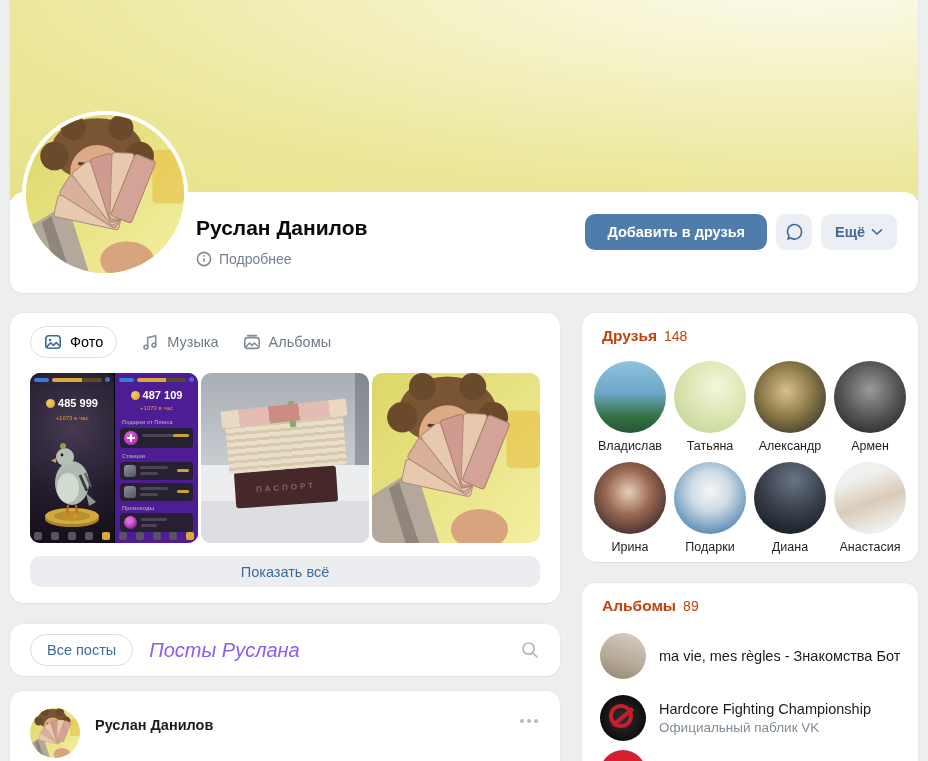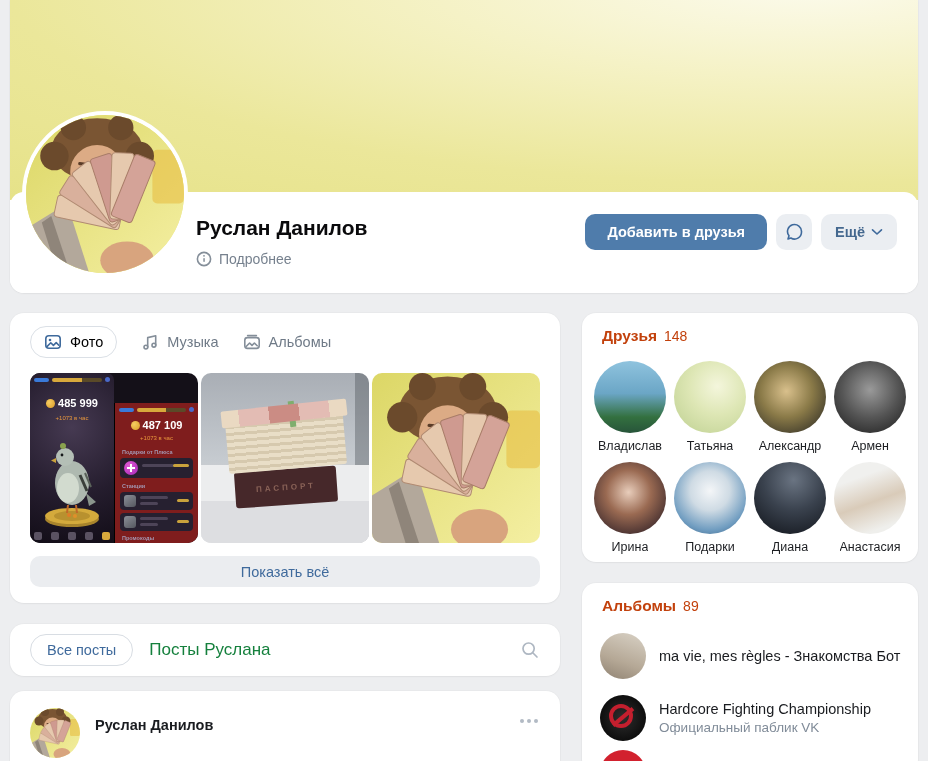--- a/index.html
+++ b/index.html
@@ -37,21 +37,21 @@
   .tab-plain { display:flex; align-items:center; gap:8px; color:#6f7a87; font-size:14.5px; font-weight:500; cursor:pointer; }
   .photo-row { position:absolute; left:20px; top:60px; display:flex; gap:3px; }
   .photo { width:168px; height:170px; border-radius:10px; overflow:hidden; position:relative; cursor:pointer; }
   .show-all { position:absolute; left:20px; top:243px; width:510px; height:31px; background:#ebedf0;
     border:none; border-radius:10px; color:#3f6a9c; font-size:14.5px; font-weight:500; font-family:inherit; cursor:pointer; }
 
   
   .game { display:flex; background:#141018; }
   .game-half { position:relative; width:84px; height:170px; }
   .game-left { background:radial-gradient(circle at 50% 32%, #463a52 0%, #251d2e 55%, #120d17 100%);border-radius:7px; }
-  .game-right { background:#7f1d1d; border-left:1px solid #000;margin-top:30px; }
+  .game-right { background:#4c1d95; border-left:1px solid #000; }
   .g-topbar { position:absolute; top:4px; left:4px; right:4px; height:5px; display:flex; align-items:center; gap:3px; }
   .g-pill-blue { width:15px; height:4px; border-radius:2px; background:#3a7ad9; }
   .g-bar-gold { flex:1; height:4px; border-radius:2px; background:linear-gradient(90deg,#d8a93c 60%, #5a4a28 60%); }
   .g-dot-blue { width:5px; height:5px; border-radius:50%; background:#4a69c9; }
   .g-balance { position:absolute; left:0; right:0; display:flex; align-items:center; justify-content:center; gap:3px;
     color:#fff; font-size:11px; font-weight:700; }
   .g-coin { width:9px; height:9px; border-radius:50%; background:radial-gradient(circle at 35% 35%, #f6cd62, #d99a26); flex:0 0 auto; }
   .g-rate { position:absolute; left:0; right:0; text-align:center; color:#e8973c; font-size:6px; }
   .g-label { position:absolute; left:7px; color:#a396b1; font-size:5.5px; font-weight:600; }
   .g-row-card { position:absolute; left:5px; right:5px; background:#262030; border-radius:4px; }
@@ -83,21 +83,21 @@
   .sp-band { position:absolute; left:88px; top:28px; width:6px; height:26px; background:#7fae6d; transform:rotate(-6deg); }
   .sp-passport { position:absolute; left:34px; top:96px; width:102px; height:36px; transform:rotate(-4deg);
     background:#46282a; border-radius:3px; display:flex; align-items:center; justify-content:center; }
   .sp-passport span { color:#8a6358; font-size:8px; letter-spacing:3px; font-weight:600; }
 
   
   .filter-card { left:10px; top:624px; width:550px; height:52px; }
   .filter-inner { position:absolute; inset:0; display:flex; align-items:center; padding:0 20px; gap:16px; }
   .filter-pill { border:1px solid #d8dde3; border-radius:17px; padding:7px 16px; color:#3f6a9c;
     font-size:14.5px; font-weight:500; background:#fff; cursor:pointer; }
-  .filter-plain { color:#15803d; font-size:17px; cursor:pointer; }
+  .filter-plain { color:#8b5cf6; font-size:20px; cursor:pointer;font-style:italic; }
   .filter-search { margin-left:auto; cursor:pointer; display:flex; }
 
   
   .post-card { left:10px; top:691px; width:550px; height:110px; }
   .post-avatar { position:absolute; left:20px; top:17px; width:50px; height:50px; border-radius:50%; overflow:hidden; }
   .post-avatar svg { display:block; width:100%; height:100%; }
   .post-author { position:absolute; left:85px; top:26px; font-size:14.5px; font-weight:700; color:#1a1c20; }
   .post-menu { position:absolute; right:22px; top:28px; display:flex; gap:3px; cursor:pointer; }
   .post-menu i { width:4px; height:4px; border-radius:50%; background:#b2bac4; }
 

